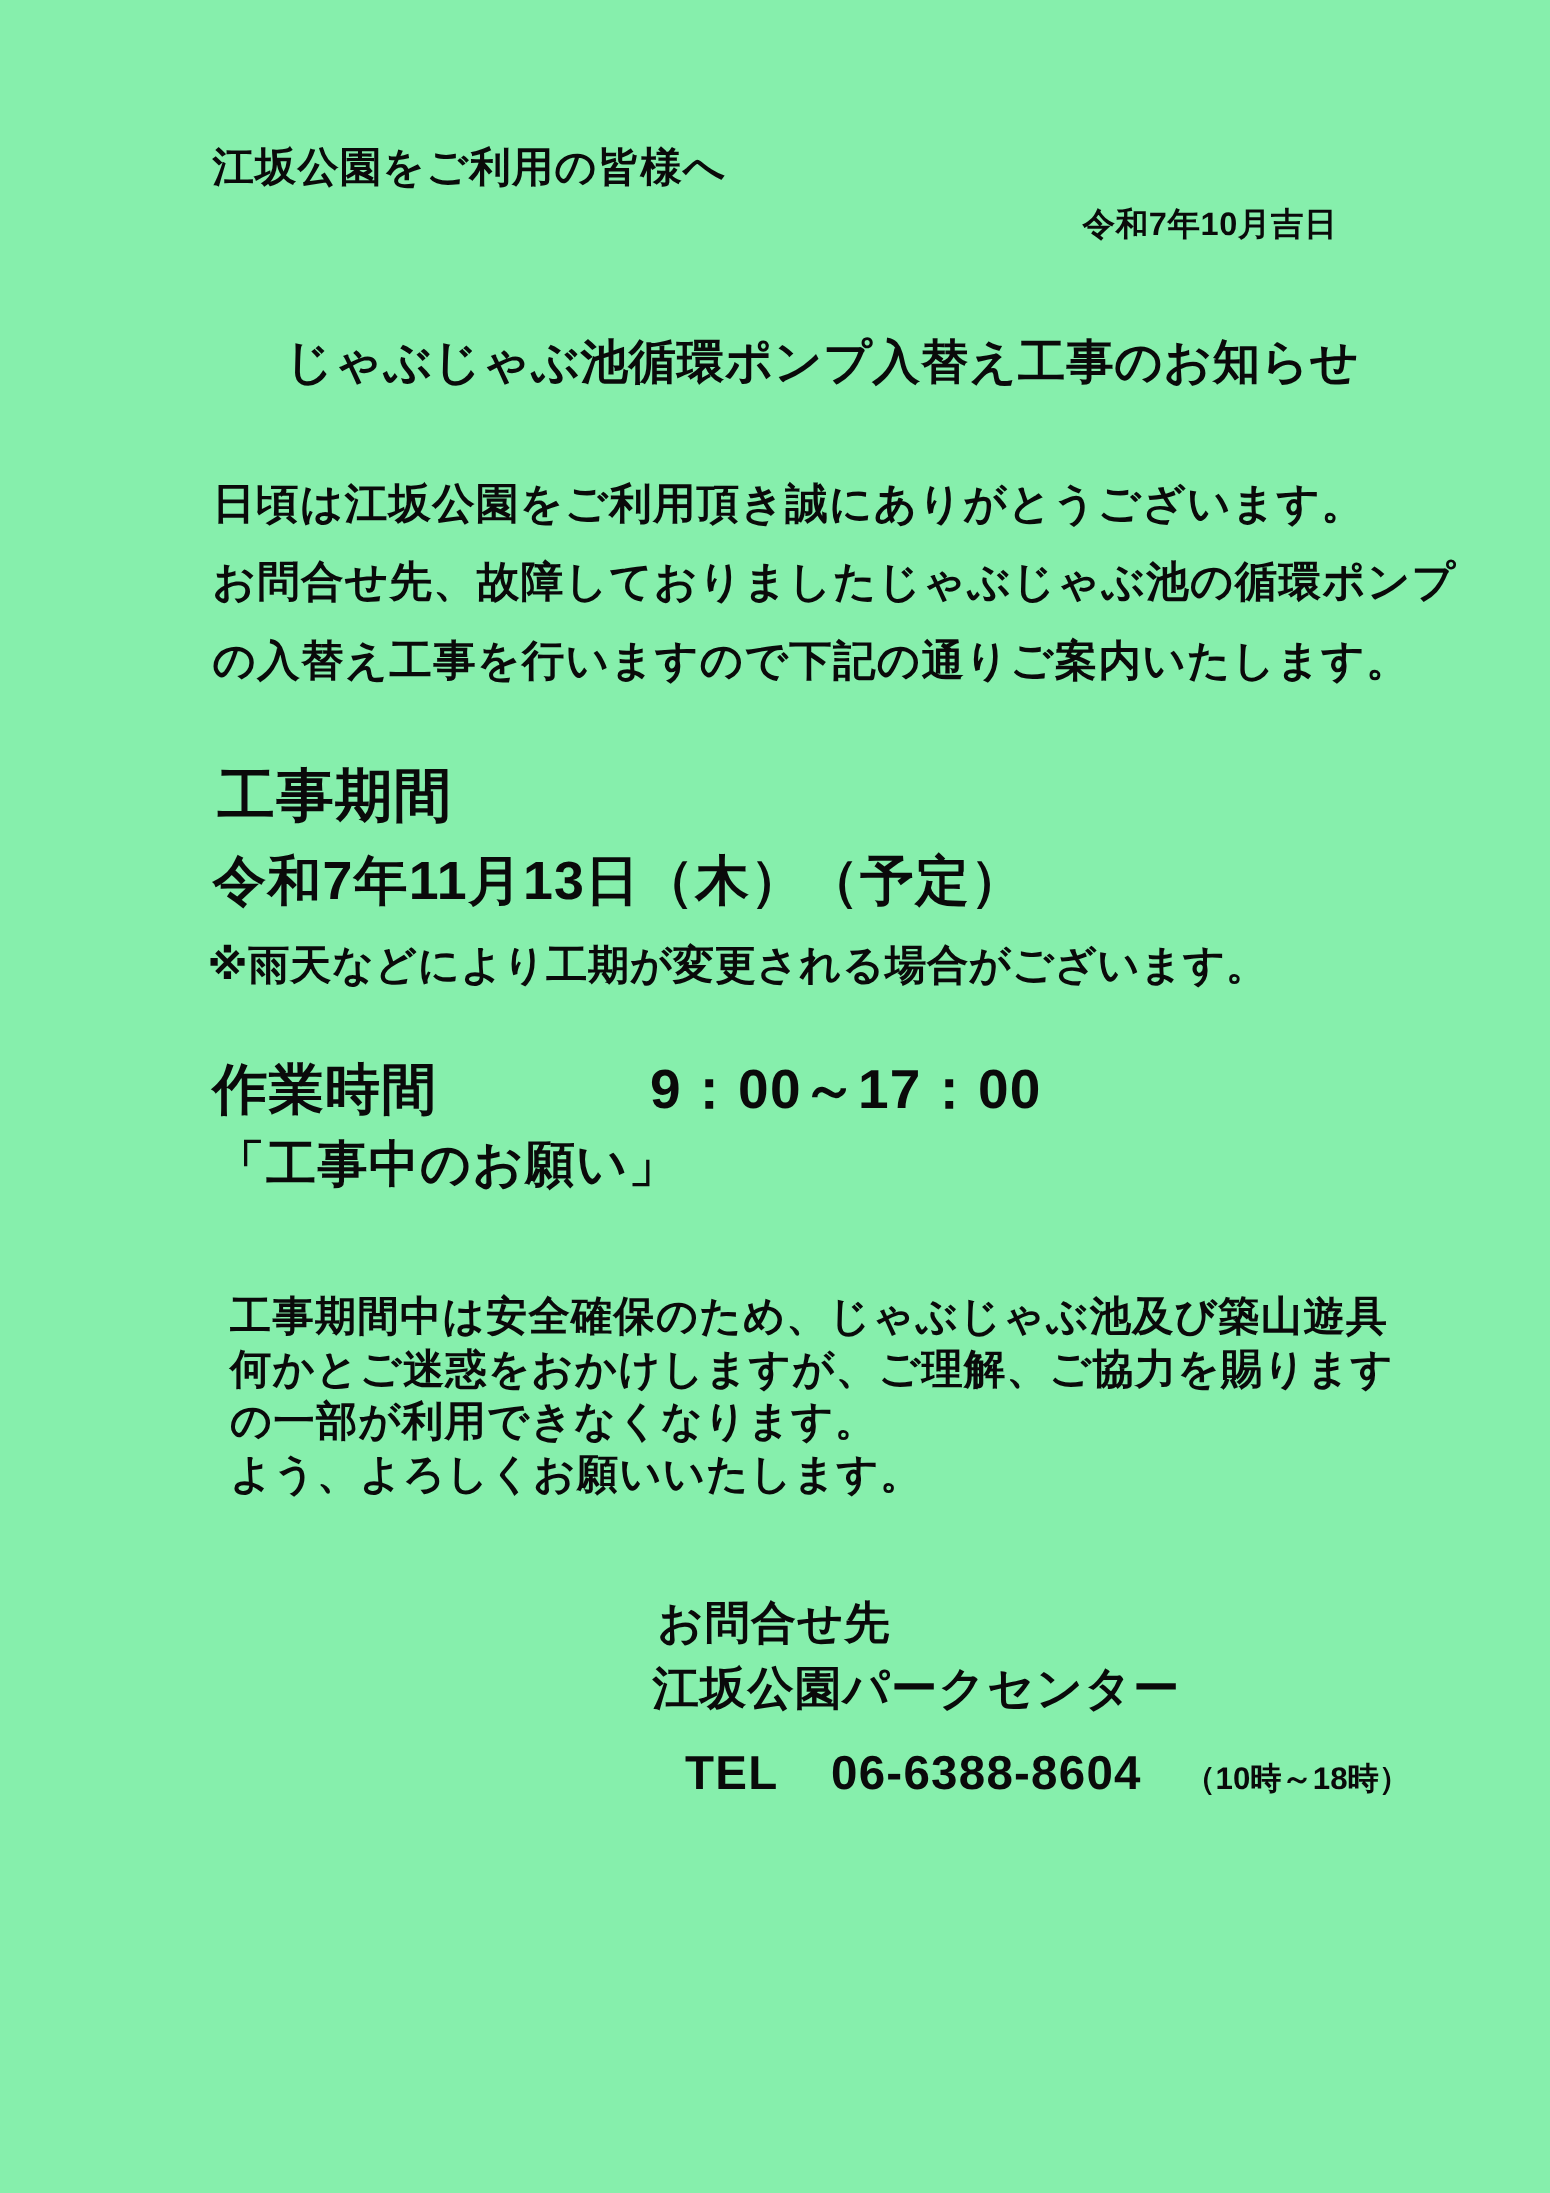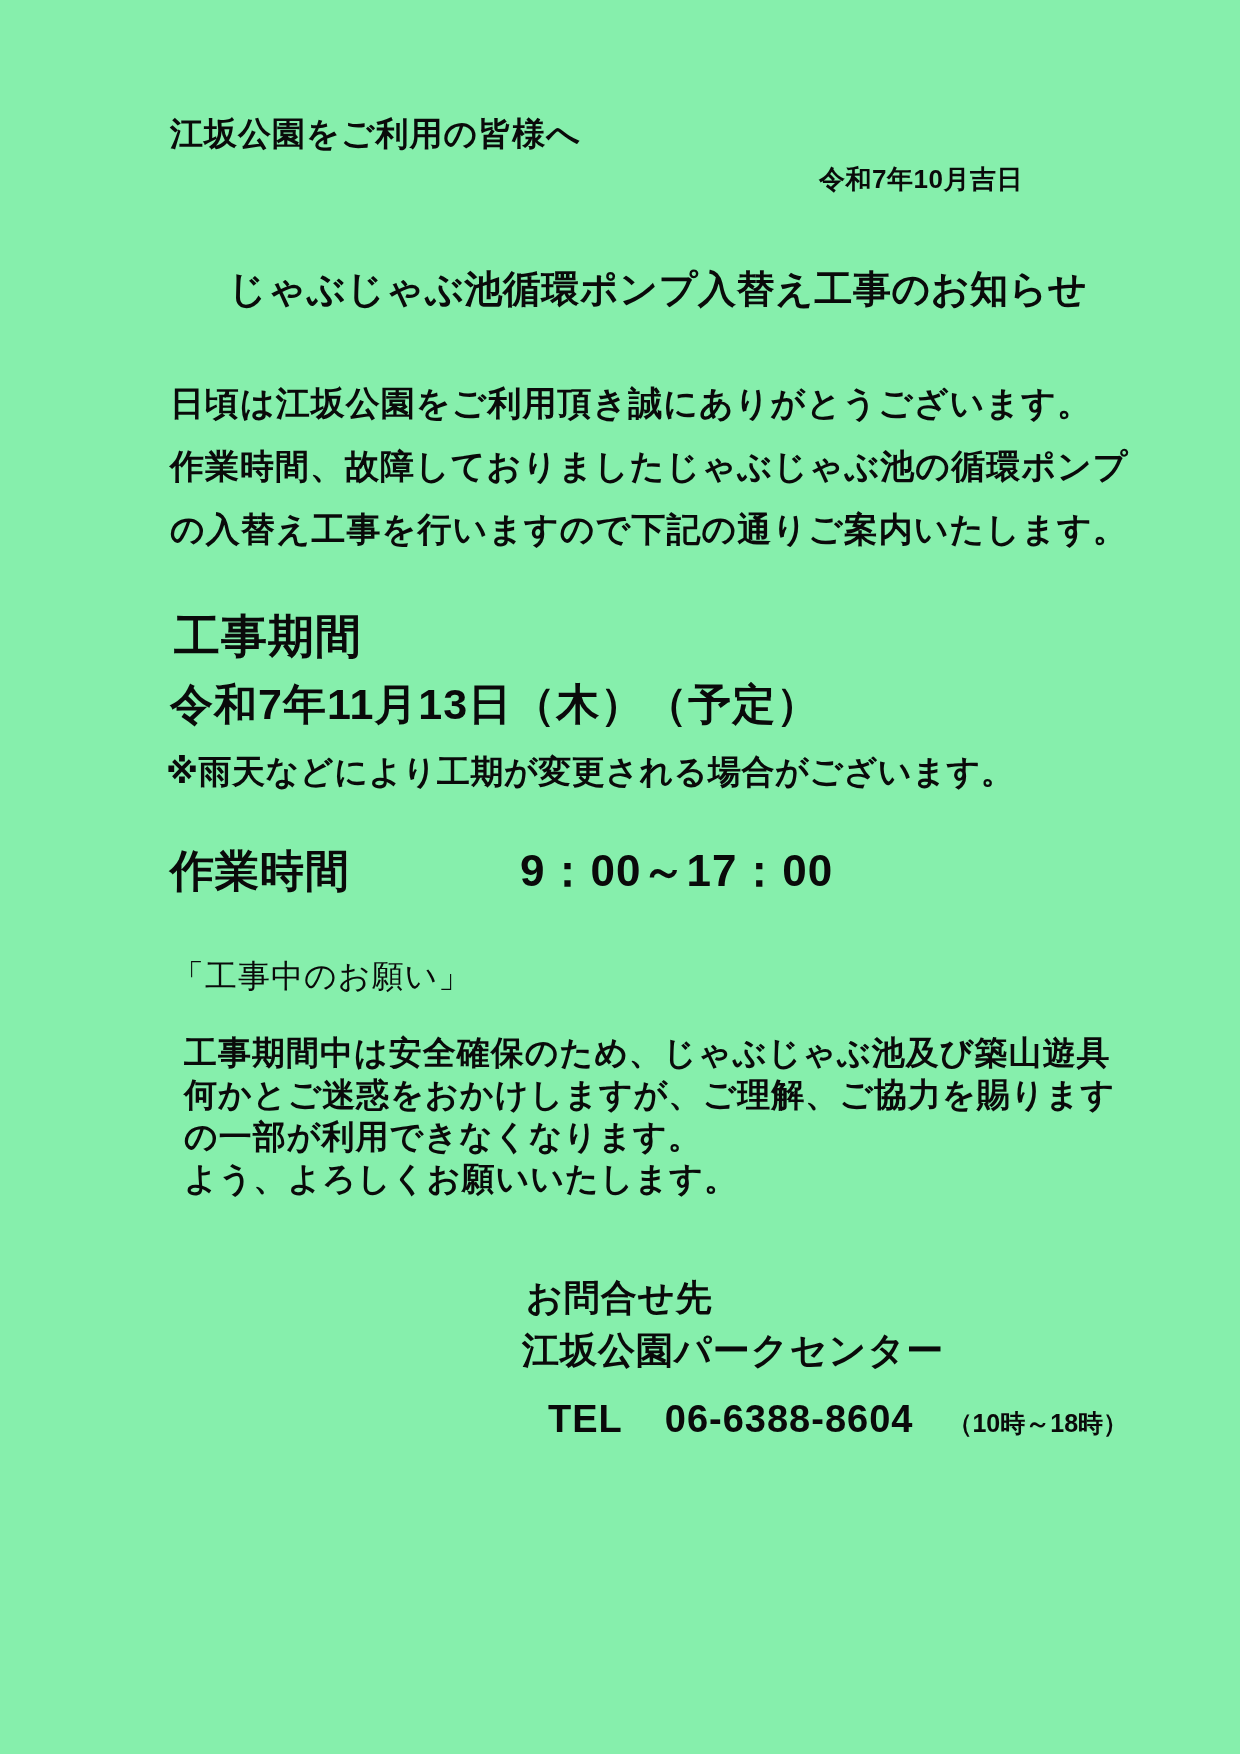--- a/index.html
+++ b/index.html
@@ -18,21 +18,21 @@
     color: #0a0a0a;
     -webkit-font-smoothing: antialiased;
   }
   .abs { position: absolute; white-space: nowrap; }
 
   .recipient {
     left: 170px; top: 112px;
     font-size: 33px; font-weight: 700; letter-spacing: 1px;
   }
   .issue-date {
-    left: 819px; top: 162px;
+    left: 866px; top: 162px;
     font-size: 26px; font-weight: 700; letter-spacing: 0.5px;
   }
   .notice-title {
     left: 228px; top: 264px;
     font-size: 38px; font-weight: 700; letter-spacing: 0.5px;
   }
   .intro {
     left: 170px; top: 372px;
     font-size: 34px; font-weight: 700; letter-spacing: 1px;
   }
@@ -54,22 +54,22 @@
   .work-hours-label {
     left: 170px; top: 842px;
     font-size: 44px; font-weight: 700; letter-spacing: 1px;
   }
   .work-hours-time {
     left: 520px; top: 842px;
     font-size: 44px; font-weight: 700; letter-spacing: 1px; text-align: center;
   }
 
   .request-heading {
-    left: 172px; top: 955px;
-    font-size: 32px; font-weight: 400; letter-spacing: 1px;
+    left: 172px; top: 904px;
+    font-size: 40px; font-weight: 700; letter-spacing: 1px;
   }
   .request {
     left: 184px; top: 1032px;
     font-size: 33px; font-weight: 700; letter-spacing: 1px;
   }
   .request .line { height: 42px; line-height: 42px; }
 
   .contact-heading {
     left: 526px; top: 1274px;
     font-size: 36px; font-weight: 700; letter-spacing: 1px;
@@ -94,21 +94,21 @@
 <div class="page">
 
   <div class="abs recipient">江坂公園をご利用の皆様へ</div>
 
   <div class="abs issue-date">令和7年10月吉日</div>
 
   <div class="abs notice-title">じゃぶじゃぶ池循環ポンプ入替え工事のお知らせ</div>
 
   <div class="abs intro">
     <div class="line">日頃は江坂公園をご利用頂き誠にありがとうございます。</div>
-    <div class="line">作業時間、故障しておりましたじゃぶじゃぶ池の循環ポンプ</div>
+    <div class="line">お問合せ先、故障しておりましたじゃぶじゃぶ池の循環ポンプ</div>
     <div class="line">の入替え工事を行いますので下記の通りご案内いたします。</div>
   </div>
 
   <div class="abs period-heading">工事期間</div>
 
   <div class="abs period-date">令和7年11月13日（木）（予定）</div>
 
   <div class="abs period-note">※雨天などにより工期が変更される場合がございます。</div>
 
   <div class="abs work-hours-label">作業時間</div>

